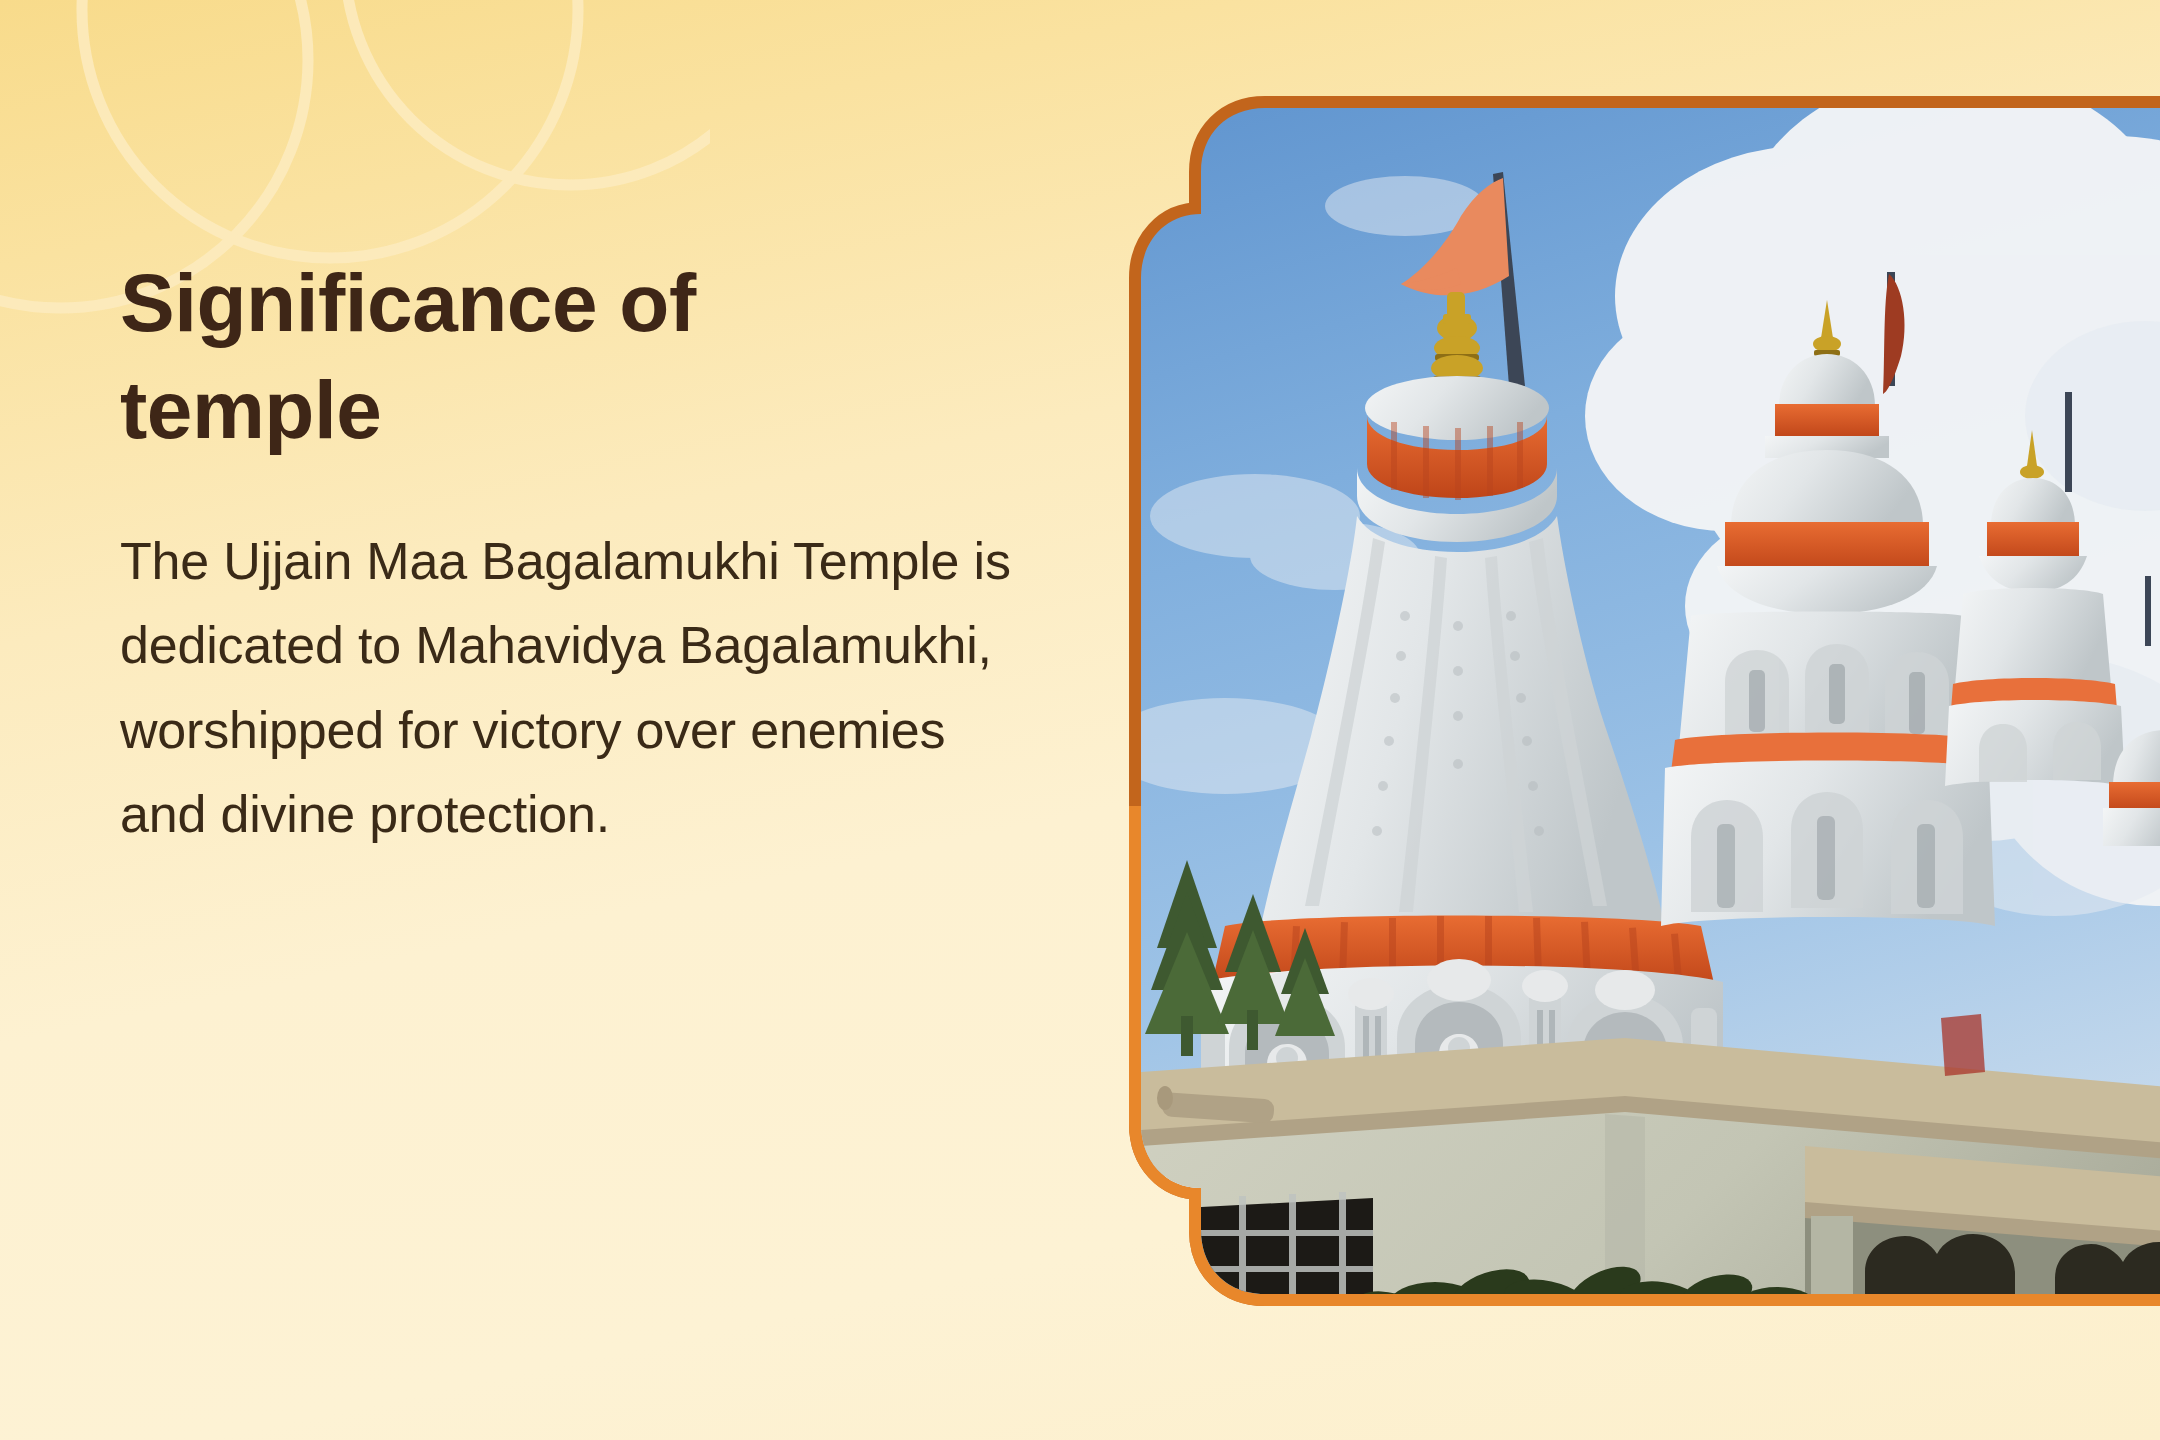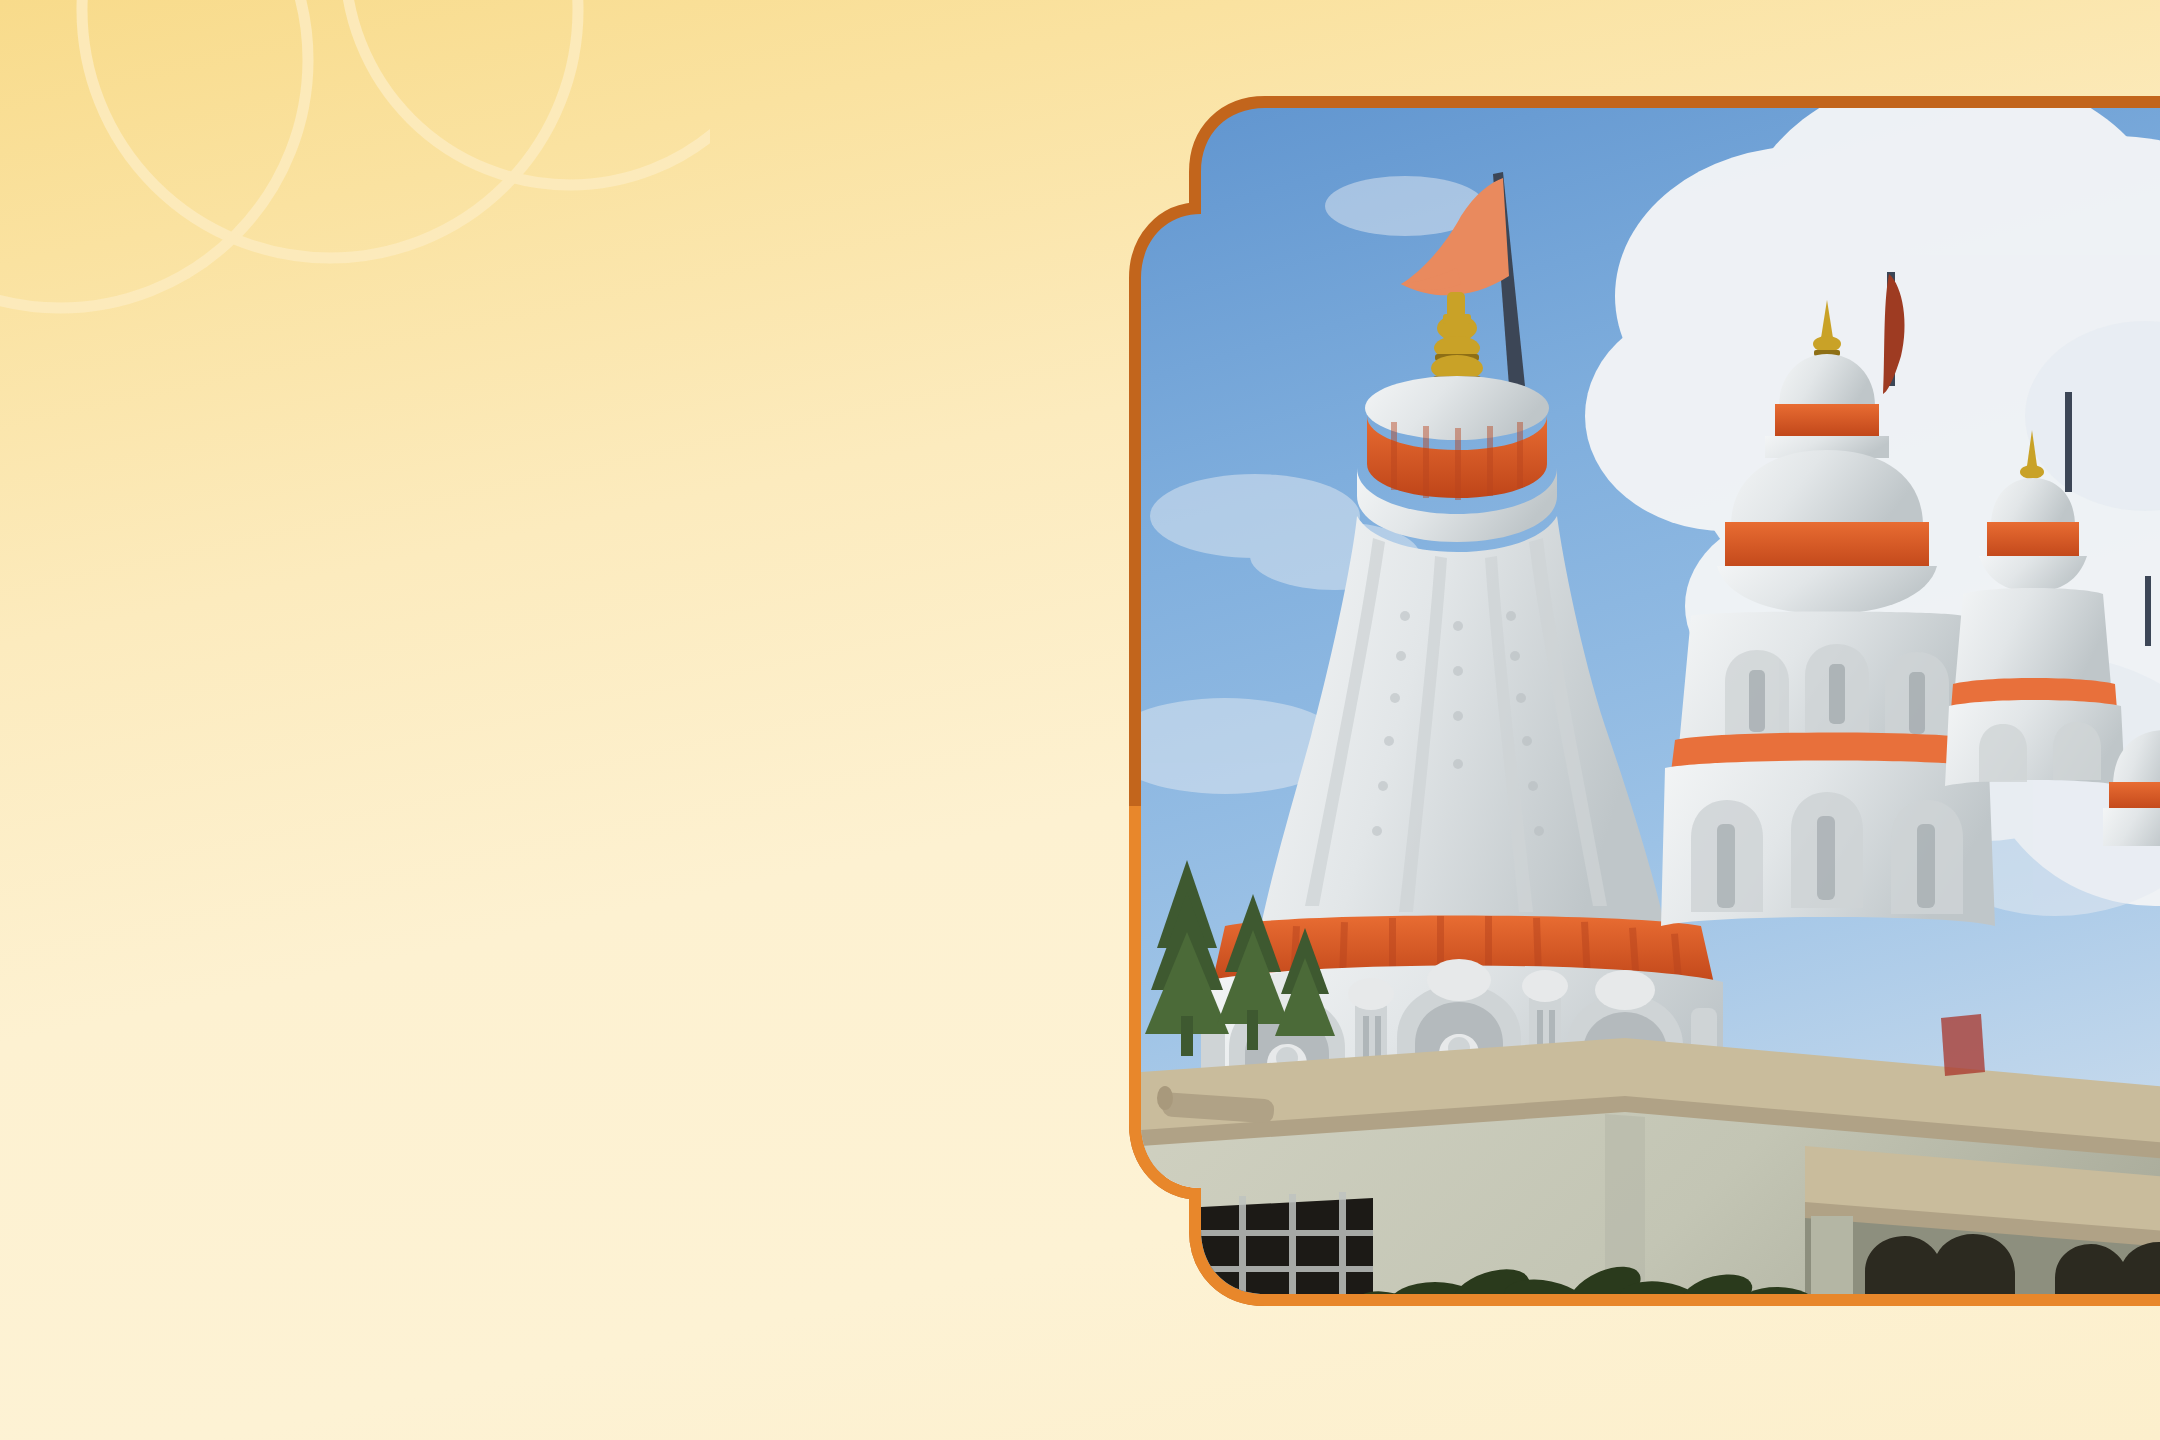--- a/index.html
+++ b/index.html
@@ -76,20 +76,24 @@
 <body>
 
 <div id="slide">
 
   <svg id="deco" viewBox="0 0 900 640" fill="none" aria-hidden="true">
     <circle cx="250" cy="300" r="248" stroke="#FDECC0" stroke-width="11"></circle>
     <circle cx="520" cy="250" r="248" stroke="#FDECC0" stroke-width="11"></circle>
     <circle cx="760" cy="200" r="225" stroke="#FDECC0" stroke-width="11"></circle>
   </svg>
 
+  <div id="textcol">
+    <h1 id="heading">Significance of temple</h1>
+    <p id="body-copy">The Ujjain Maa Bagalamukhi Temple is dedicated to Mahavidya Bagalamukhi, worshipped for victory over enemies and divine protection.</p>
+  </div>
 
   <div id="photo-frame">
     <svg viewBox="0 0 1075 1230" preserveAspectRatio="none" role="img">
       <defs>
 
         <clipPath id="frameClip">
           <path d="M 1075 22
                    L 160 22
                    C 122 22 96 48 96 86
                    L 96 128

